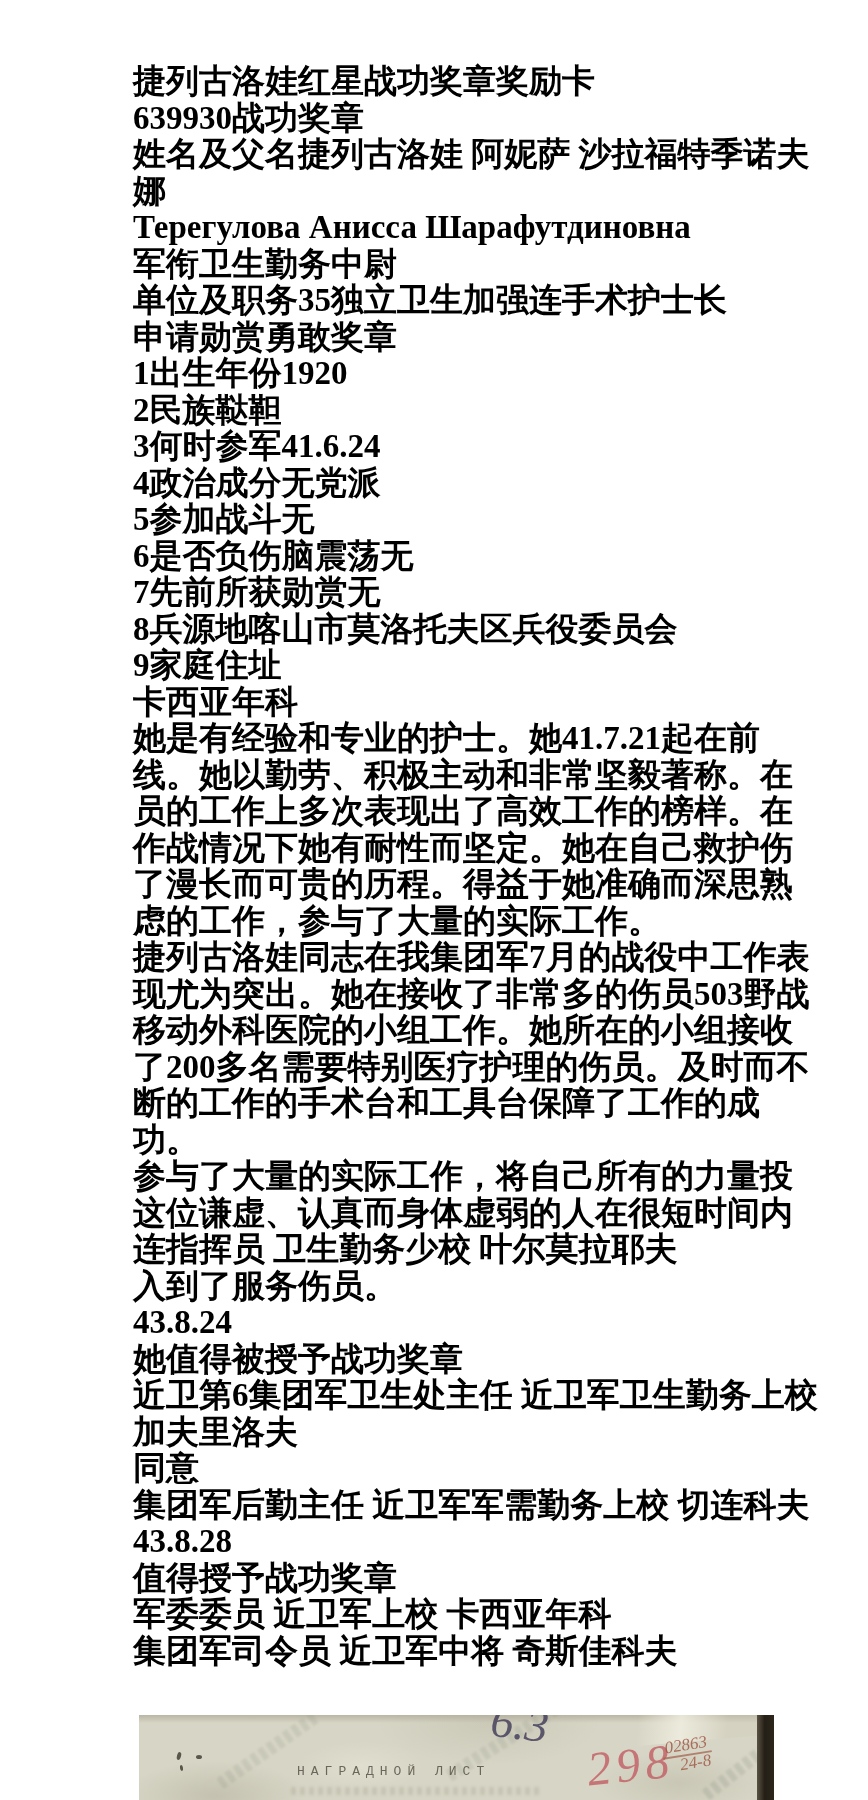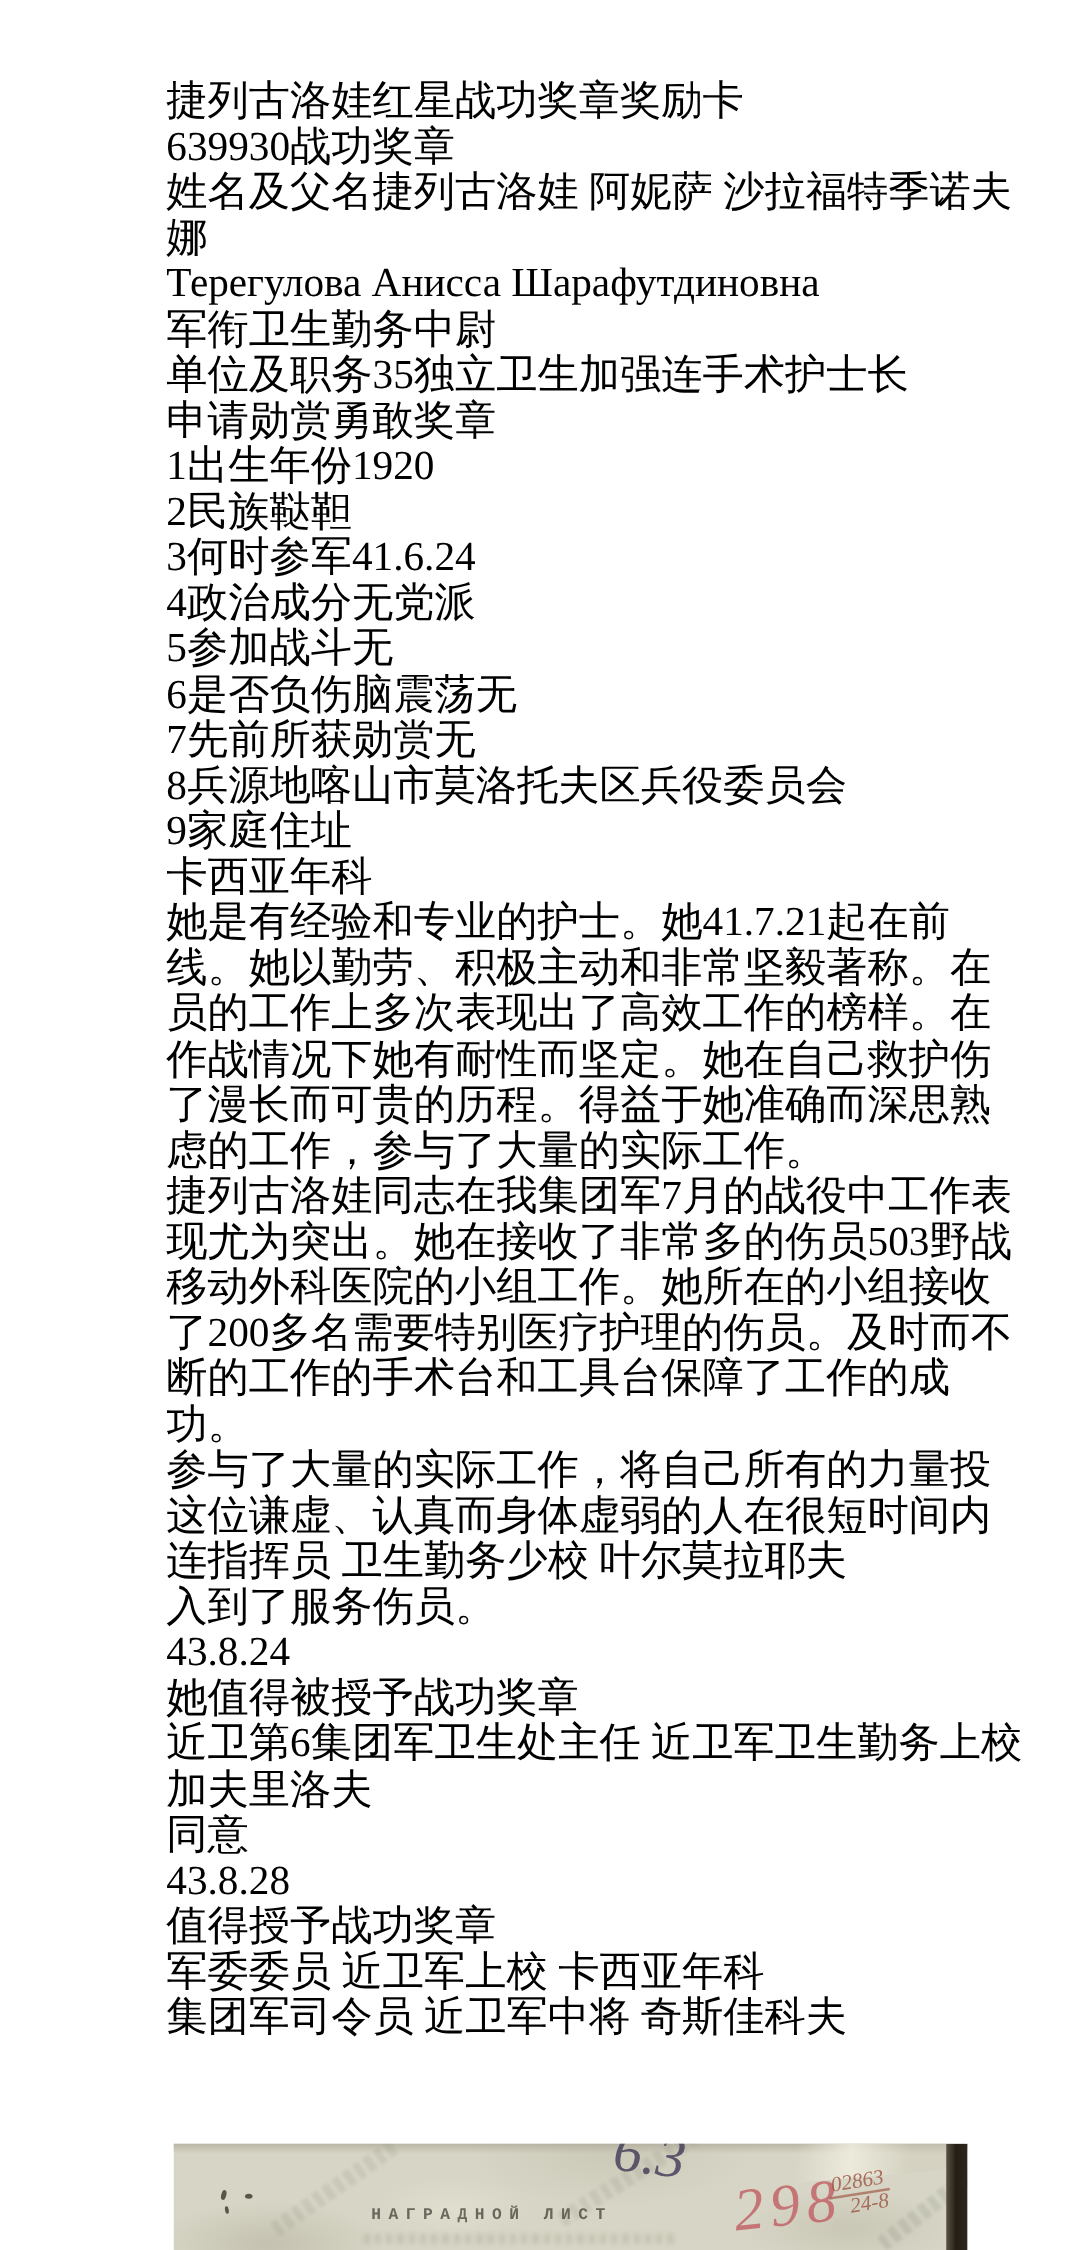--- a/index.html
+++ b/index.html
@@ -3,21 +3,21 @@
 <meta charset="utf-8">
 <style>
   html,body{margin:0;padding:0;}
   body{
     width:868px;height:1800px;position:relative;overflow:hidden;
     background:#ffffff;color:#000000;
     font-family:"Liberation Serif","DejaVu Serif",serif;
   }
   
   .text-block{
-    position:absolute;left:133px;top:63px;width:680px;
+    position:absolute;left:133px;top:63px;width:680px;font-weight:bold;
   }
   .line{
     font-size:33px;line-height:36.5px;height:36.5px;
     white-space:nowrap;letter-spacing:0;
   }
   
   .scan{
     position:absolute;left:139px;top:1715px;width:635px;height:85px;
     overflow:hidden;
     background:
@@ -33,21 +33,21 @@
     background:linear-gradient(90deg,#5a5243 0%,#241f16 45%,#2c261c 100%);
   }
   .crease{
     position:absolute;right:17px;top:-6px;width:170px;height:34px;
     background:linear-gradient(100deg,transparent 30%,rgba(240,238,224,.85) 55%,rgba(208,204,186,.35) 82%);
     transform:rotate(-5deg);
   }
   .typed-title{
     position:absolute;left:158px;top:49px;
     font-family:"Liberation Mono","DejaVu Sans Mono",monospace;
-    font-size:13px;font-weight:bold;letter-spacing:6px;
+    font-size:13px;font-weight:normal;letter-spacing:6px;
     color:#524e44;opacity:.82;filter:blur(.3px);white-space:nowrap;
   }
   .ghost-line{
     position:absolute;left:152px;top:72px;width:250px;height:8px;
     background:repeating-linear-gradient(90deg,rgba(95,90,74,.28) 0 5px,transparent 5px 9px);
     filter:blur(1.6px);opacity:.5;
   }
   .hand-mark{
     position:absolute;left:352px;top:-18px;
     font-size:46px;font-style:italic;color:#47415c;
@@ -117,20 +117,21 @@
       <div class="line">功。</div>
       <div class="line">参与了大量的实际工作，将自己所有的力量投</div>
       <div class="line">这位谦虚、认真而身体虚弱的人在很短时间内</div>
       <div class="line">连指挥员 卫生勤务少校 叶尔莫拉耶夫</div>
       <div class="line">入到了服务伤员。</div>
       <div class="line">43.8.24</div>
       <div class="line">她值得被授予战功奖章</div>
       <div class="line">近卫第6集团军卫生处主任 近卫军卫生勤务上校</div>
       <div class="line">加夫里洛夫</div>
       <div class="line">同意</div>
+      <div class="line">集团军后勤主任 近卫军军需勤务上校 切连科夫</div>
       <div class="line">43.8.28</div>
       <div class="line">值得授予战功奖章</div>
       <div class="line">军委委员 近卫军上校 卡西亚年科</div>
       <div class="line">集团军司令员 近卫军中将 奇斯佳科夫</div>
     </div>
 
   <div class="scan">
     <div class="crease"></div>
     <div class="watermark wm-1"></div>
     <div class="watermark wm-2"></div>

